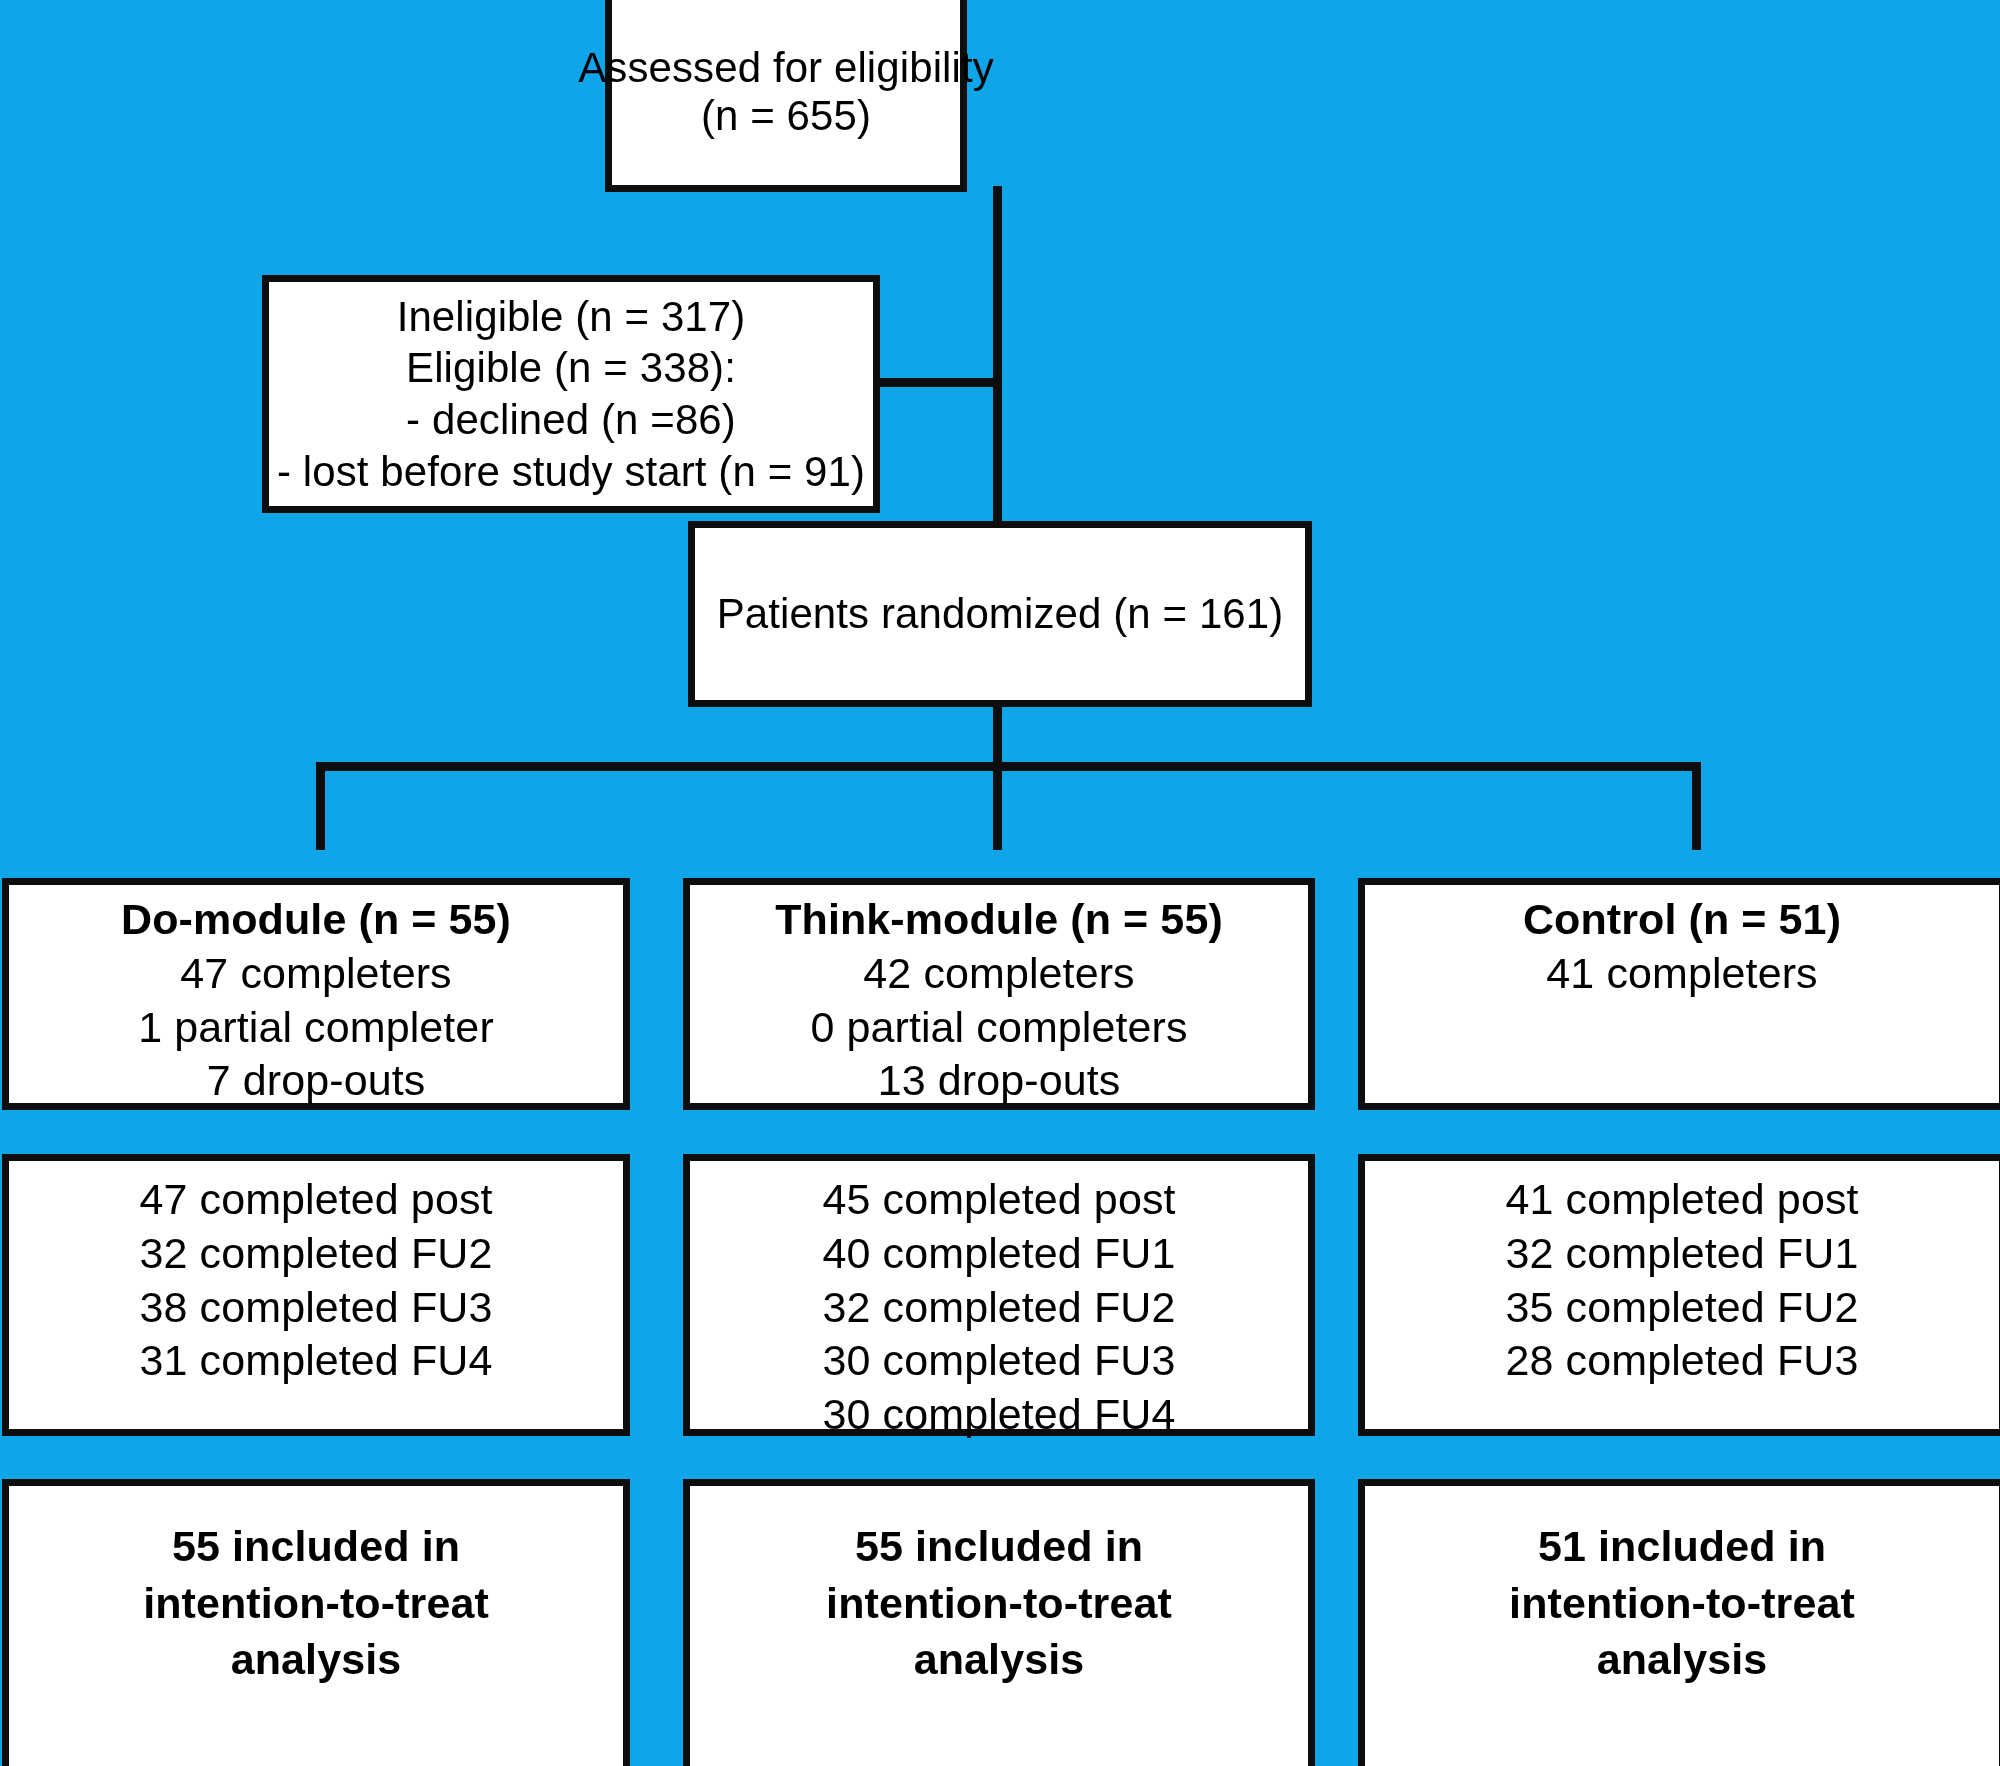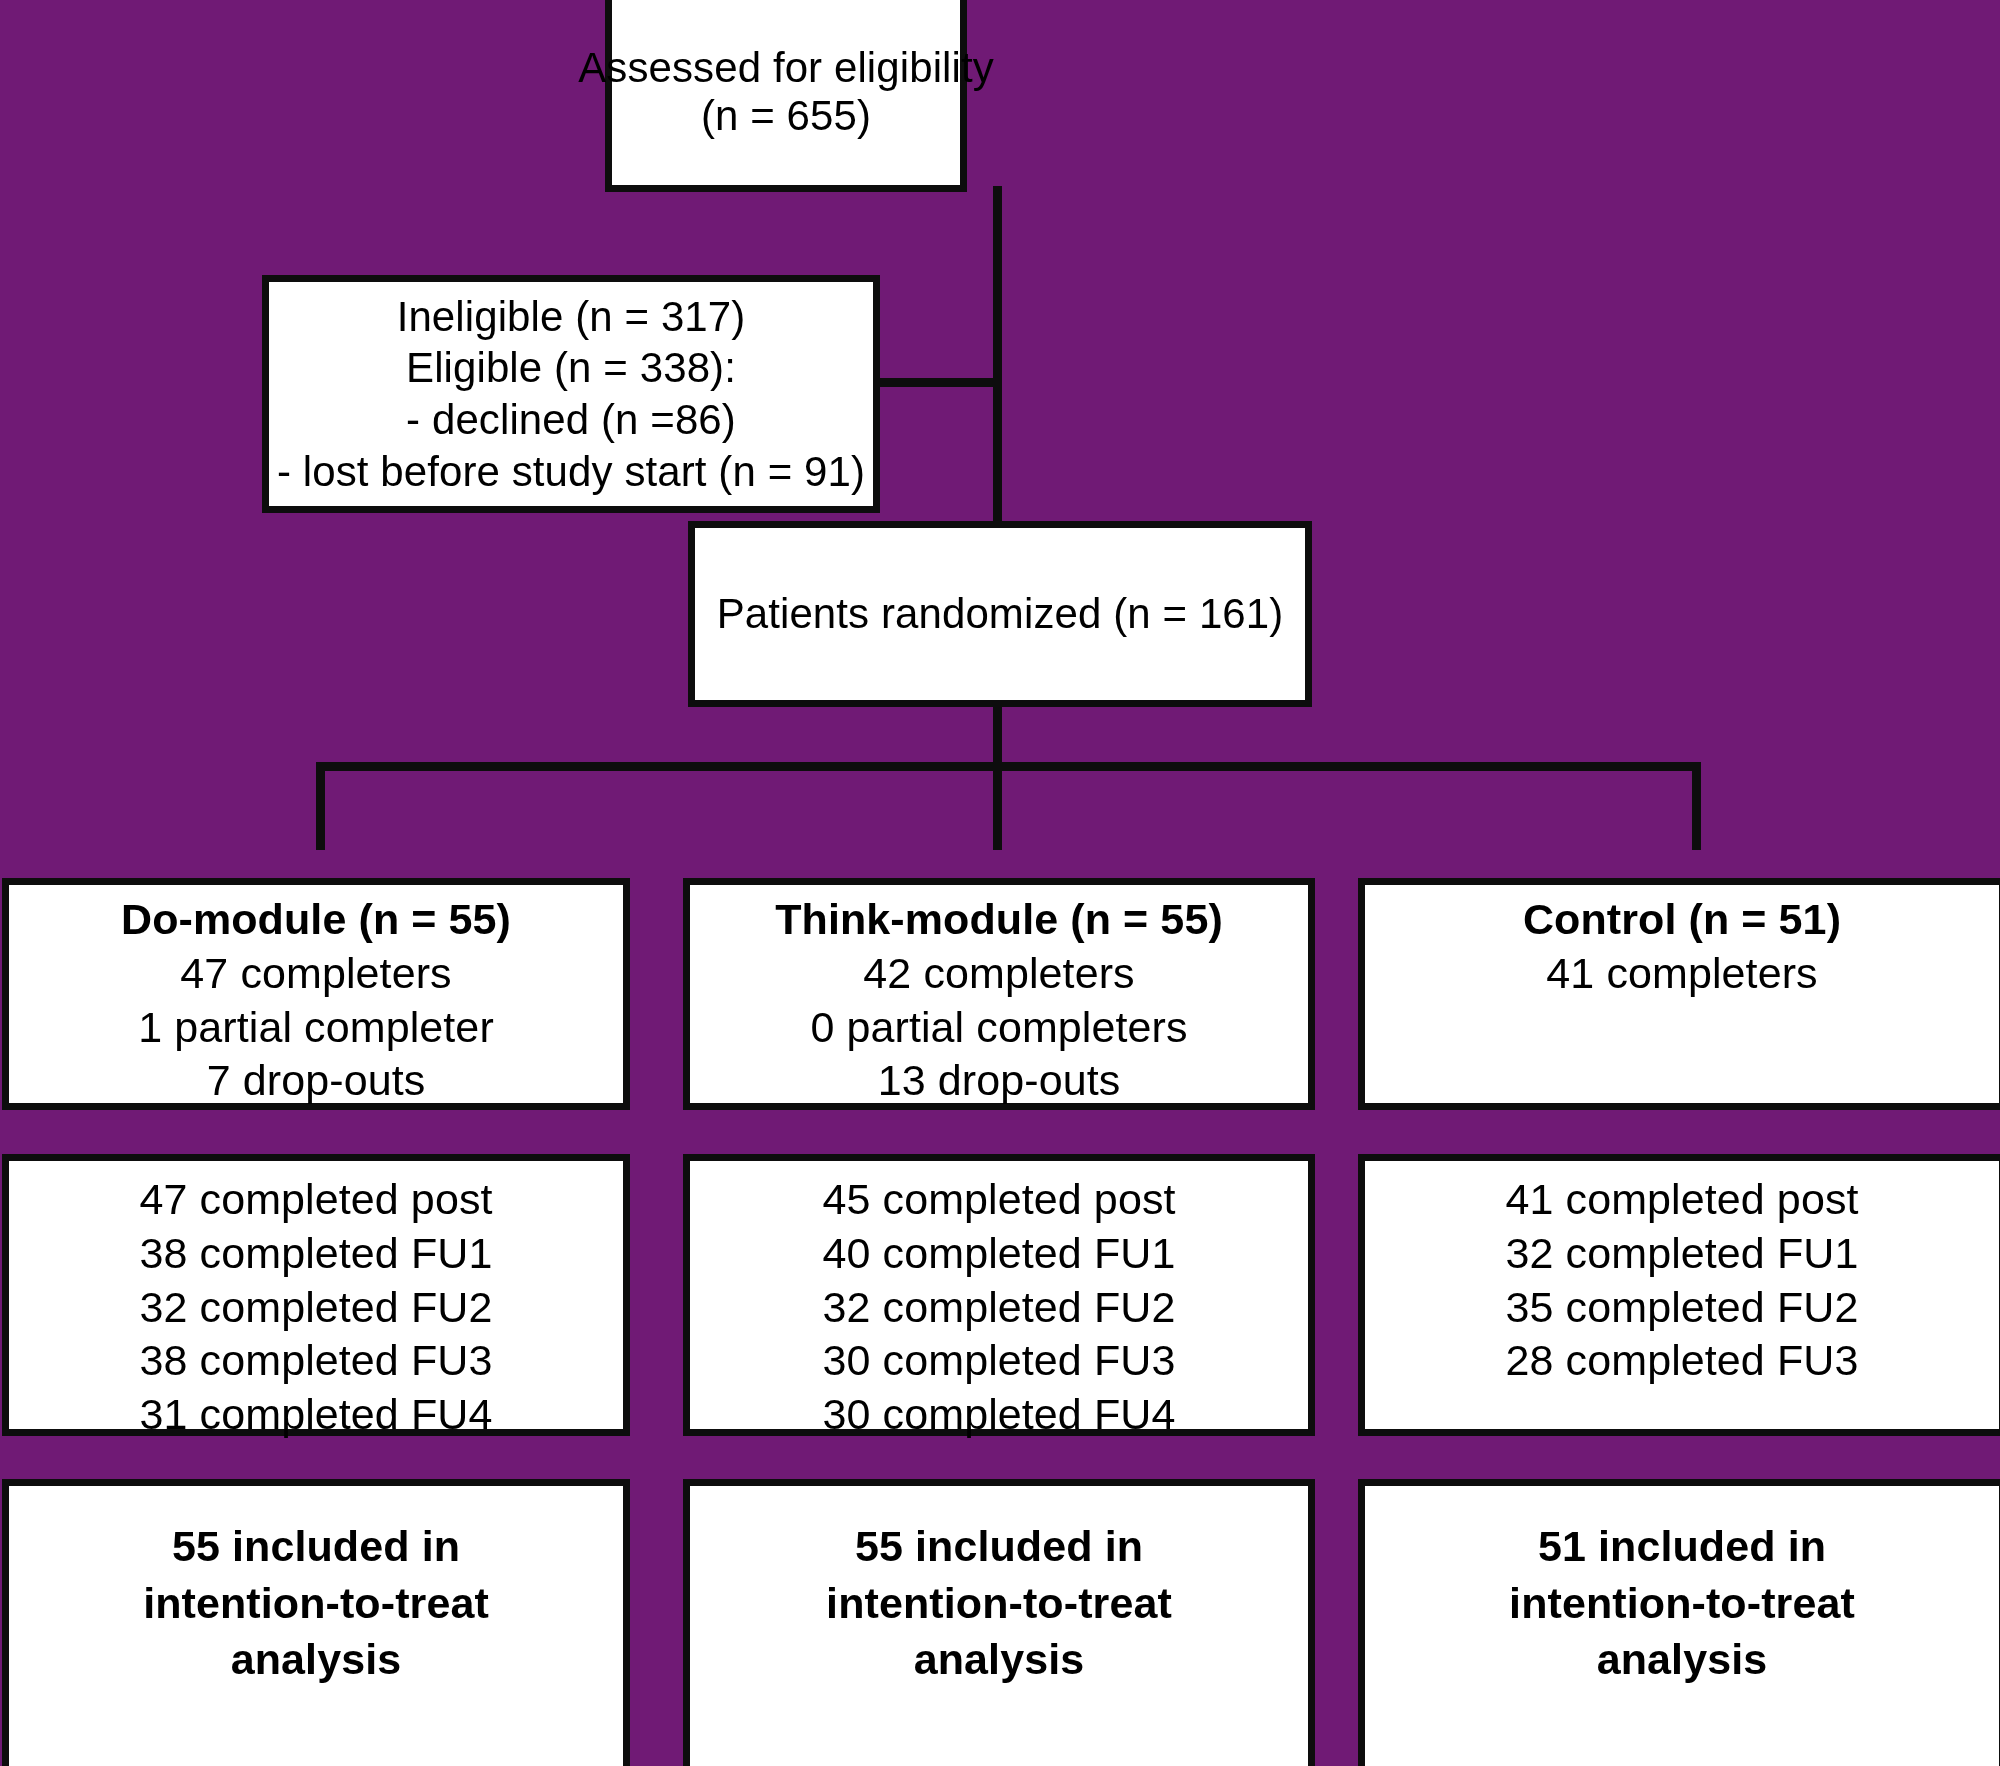--- a/index.html
+++ b/index.html
@@ -8,21 +8,21 @@
     background: #ffffff;
   }
   body {
     font-family: "Liberation Sans", sans-serif;
     color: #000000;
   }
   #canvas {
     position: relative;
     width: 2000px;
     height: 1766px;
-    background: #701a75;
+    background: #0ea5e9;
     overflow: hidden;
   }
   .box {
     position: absolute;
     box-sizing: border-box;
     border: 7px solid #0d0d0d;
     background: #ffffff;
     display: flex;
     flex-direction: column;
     align-items: center;
@@ -169,21 +169,20 @@
     <div class="tline">13 drop-outs</div>
   </div>
 
   <div class="box row3 col3">
     <div class="tline bold">Control (n = 51)</div>
     <div class="tline">41 completers</div>
   </div>
 
   <div class="box row4 col1">
     <div class="tline">47 completed post</div>
-    <div class="tline">38 completed FU1</div>
     <div class="tline">32 completed FU2</div>
     <div class="tline">38 completed FU3</div>
     <div class="tline">31 completed FU4</div>
   </div>
 
   <div class="box row4 col2">
     <div class="tline">45 completed post</div>
     <div class="tline">40 completed FU1</div>
     <div class="tline">32 completed FU2</div>
     <div class="tline">30 completed FU3</div>

